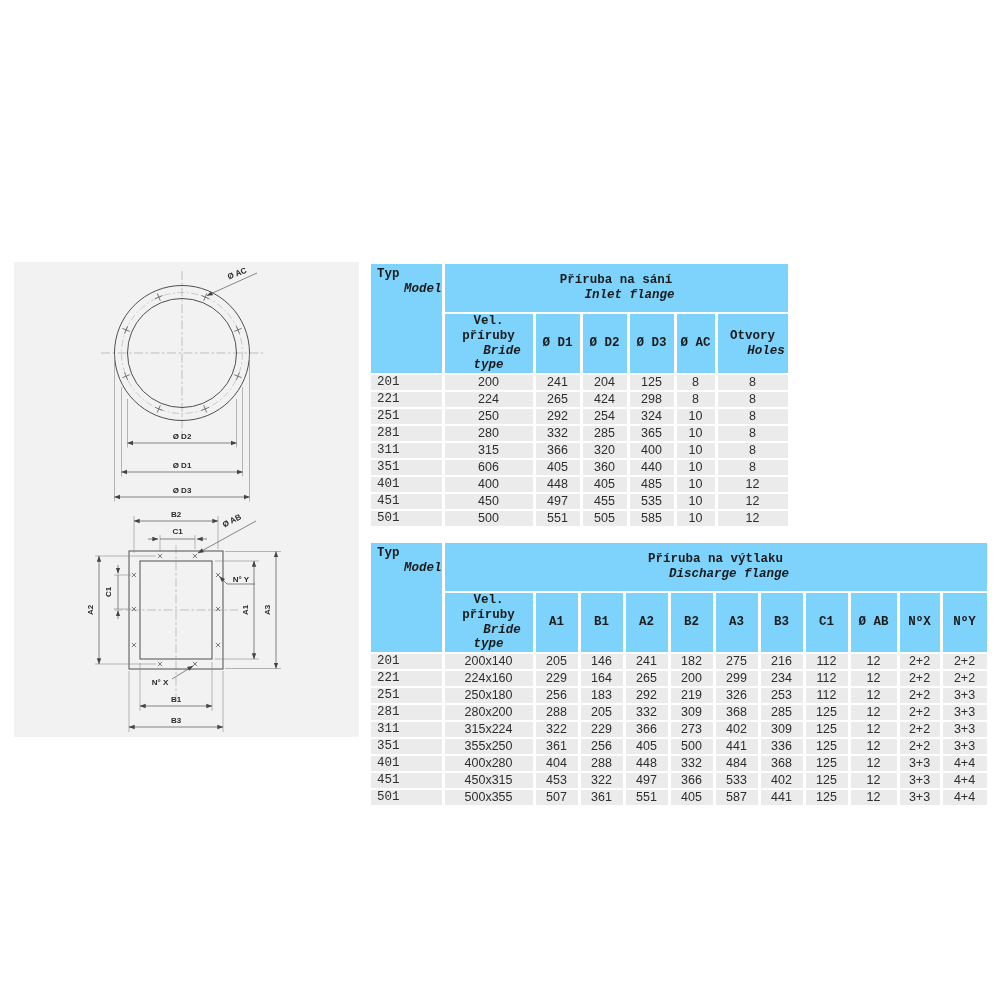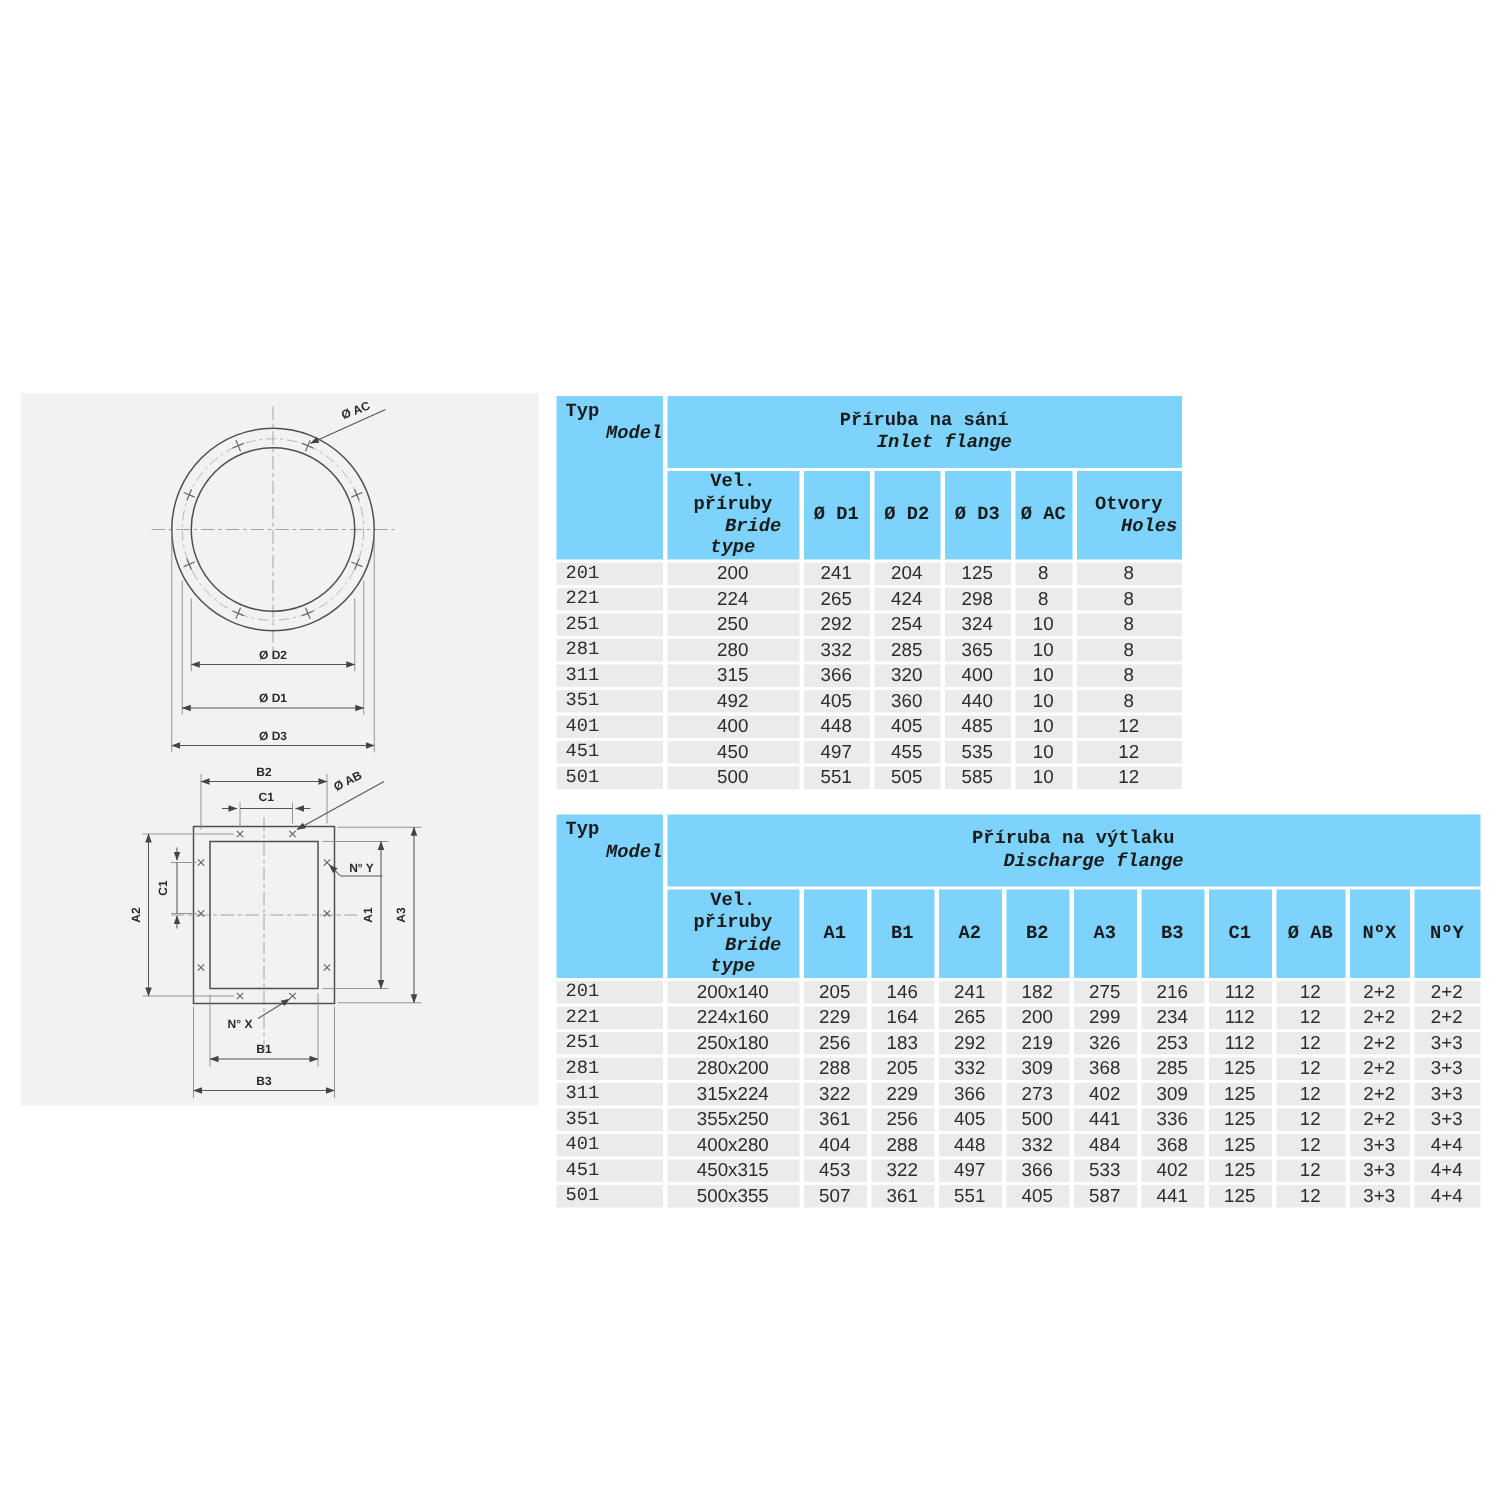--- a/index.html
+++ b/index.html
@@ -272,21 +272,21 @@
           <td class="model">311</td>
           <td class="val">315</td>
           <td class="val">366</td>
           <td class="val">320</td>
           <td class="val">400</td>
           <td class="val">10</td>
           <td class="val">8</td>
         </tr>
         <tr>
           <td class="model">351</td>
-          <td class="val">492</td>
+          <td class="val">606</td>
           <td class="val">405</td>
           <td class="val">360</td>
           <td class="val">440</td>
           <td class="val">10</td>
           <td class="val">8</td>
         </tr>
         <tr>
           <td class="model">401</td>
           <td class="val">400</td>
           <td class="val">448</td>

